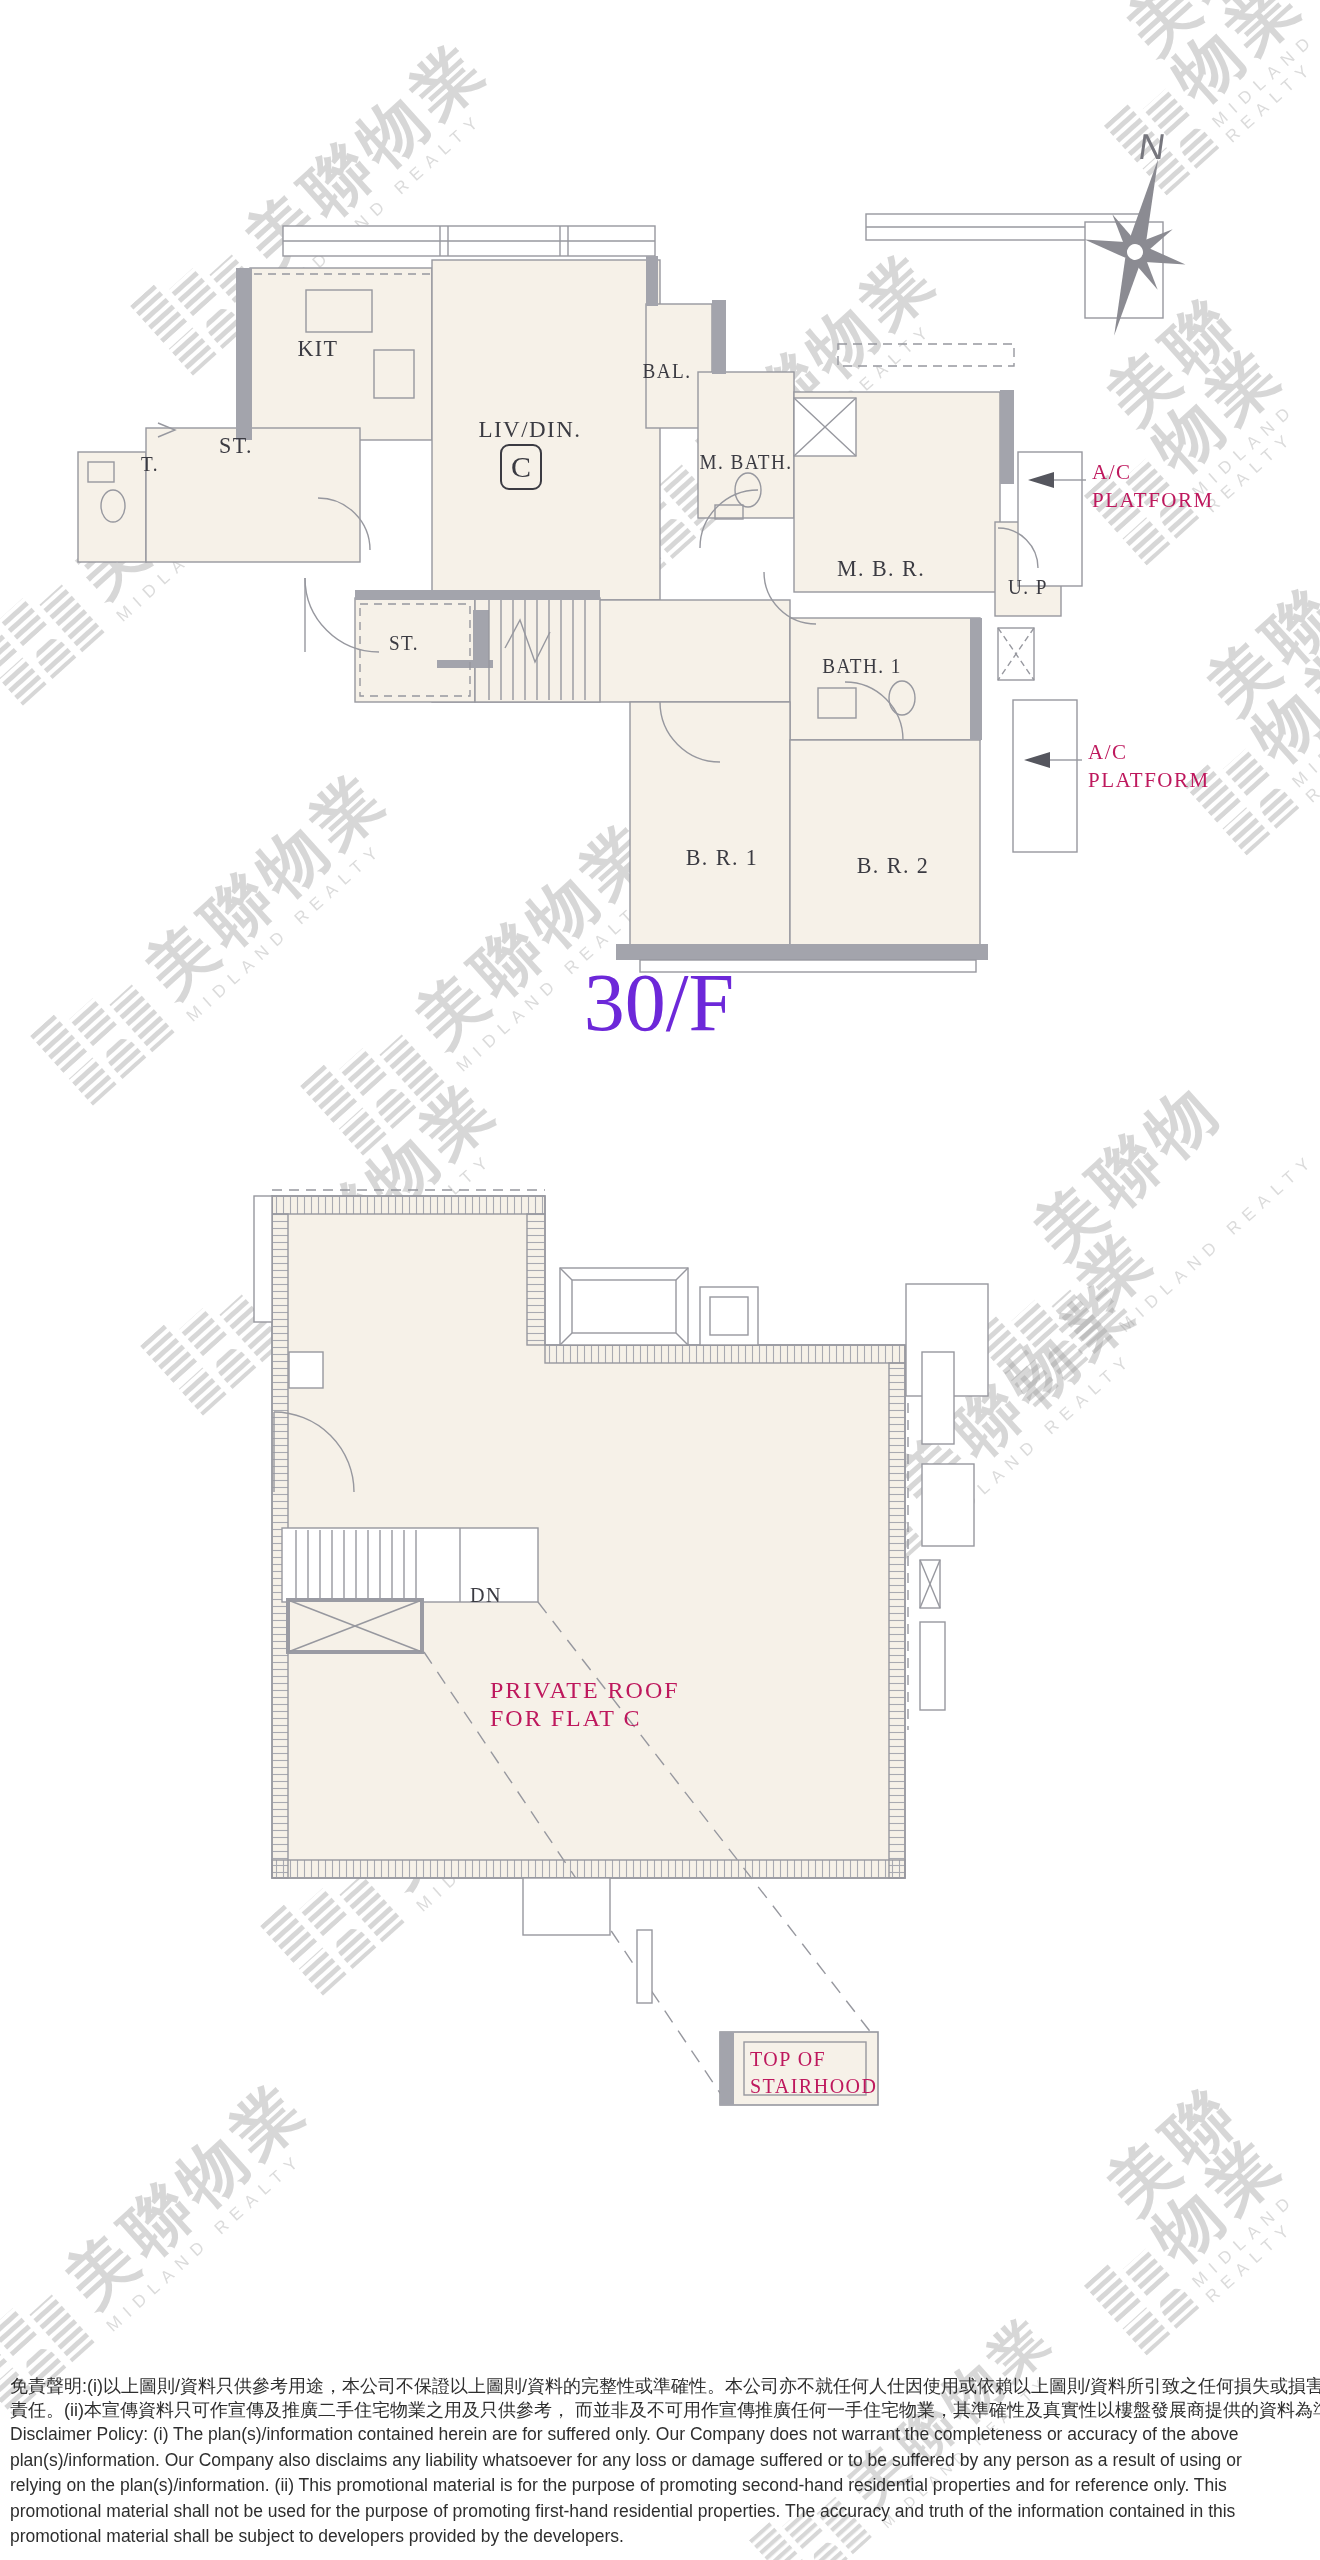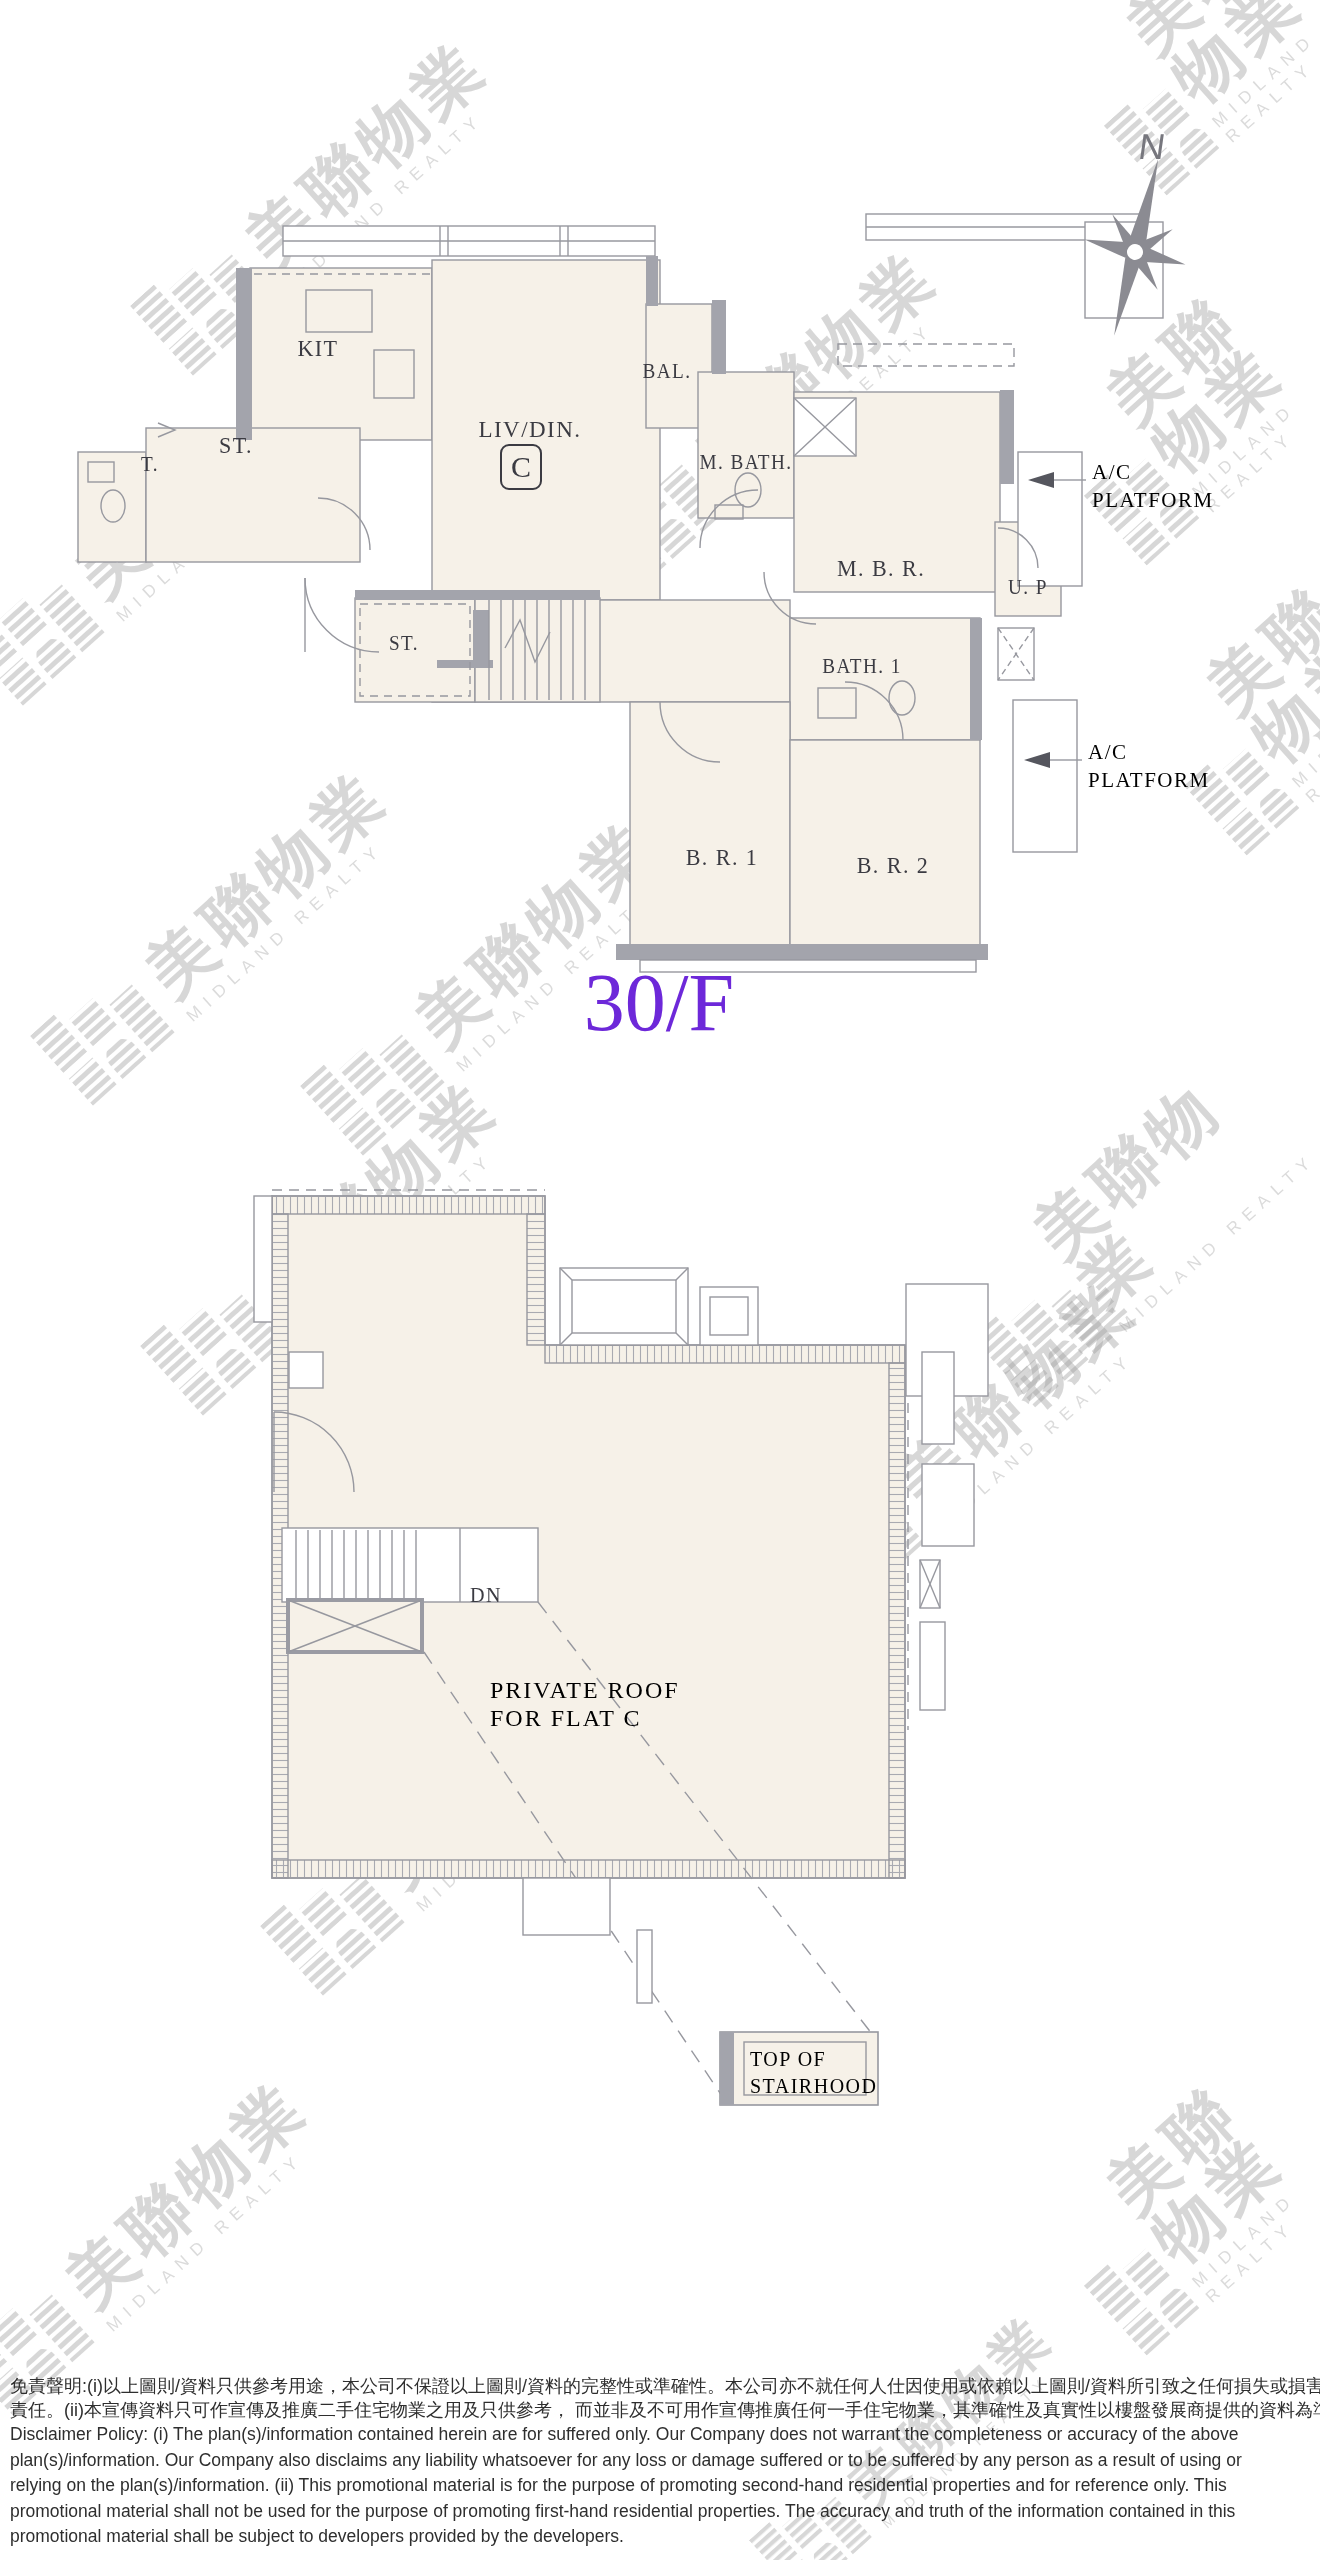--- a/index.html
+++ b/index.html
@@ -9,21 +9,21 @@
   
   .wm{position:absolute;display:flex;align-items:flex-end;gap:12px;opacity:.40;
       transform:rotate(-42deg);pointer-events:none;}
   .wm-cn{font-family:"Liberation Sans",sans-serif;font-weight:bold;font-size:66px;
          letter-spacing:8px;color:#9c9c9c;line-height:1;}
   .wm-en{display:block;font-family:"Liberation Sans",sans-serif;font-size:17px;
          letter-spacing:8px;color:#a6a6a6;margin-top:6px;}
   
   .lbl{position:absolute;transform:translate(-50%,-50%) scaleX(.96);color:#3b3b42;
        letter-spacing:1.5px;white-space:nowrap;font-size:21px;}
-  .lbl-left{position:absolute;color:#000000;letter-spacing:1.5px;white-space:nowrap;font-size:21px;}
+  .lbl-left{position:absolute;color:#be185d;letter-spacing:1.5px;white-space:nowrap;font-size:21px;}
   .badge{position:absolute;left:500px;top:444px;width:38px;height:42px;border:2px solid #3b3b42;
          border-radius:9px;display:flex;align-items:center;justify-content:center;
          font-size:30px;color:#3b3b42;}
   .caption{position:absolute;transform:translate(-50%,-50%);color:#6d28d9;font-size:82px;}
   .northN{position:absolute;left:1152px;top:147px;transform:translate(-50%,-50%) skewX(-8deg);
           font-family:"Liberation Sans",sans-serif;font-size:36px;color:#77777e;}
   
   .disc{position:absolute;left:10px;top:2374px;width:1304px;color:#2e2e2e;}
   .disc .zh{font-family:"Liberation Sans",sans-serif;font-size:18px;line-height:24px;white-space:nowrap;}
   .disc .en{font-family:"Liberation Sans",sans-serif;font-size:17.5px;line-height:25.5px;white-space:nowrap;}

